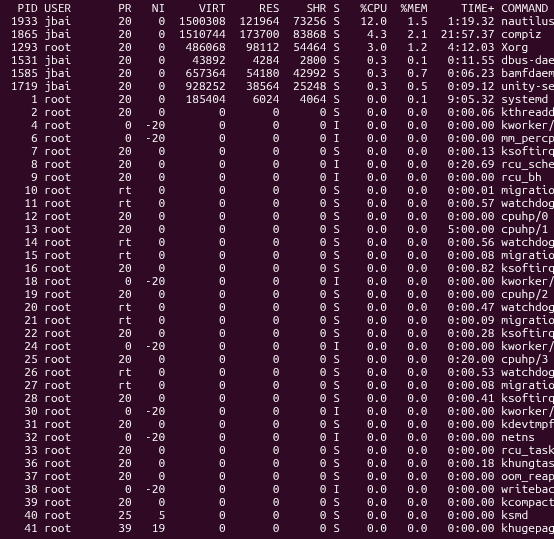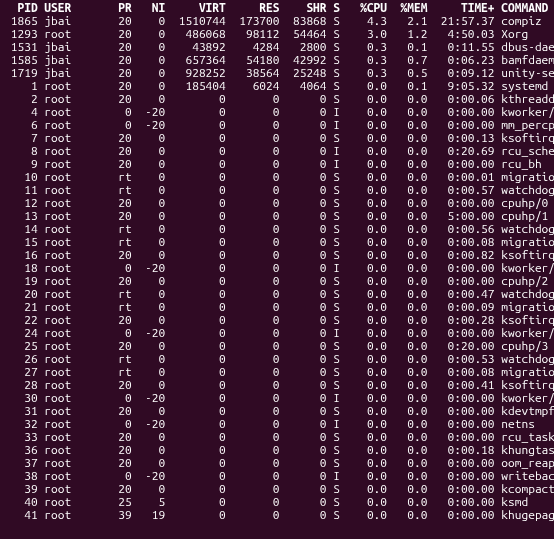--- a/index.html
+++ b/index.html
@@ -8,29 +8,30 @@
       color: #ffffff;
       font-family: 'Ubuntu Mono', 'DejaVu Sans Mono', 'Consolas', monospace;
       font-size: 12px;
       line-height: 13px;
       width: 554px;
       height: 539px;
       overflow: hidden;
       padding: 1px 4px;
     }
     .row { white-space: pre; }
-    .header { font-weight: bold; }
+    .header { font-weight: normal; }
   </style>
 </head>
 <body>
 
 <div id="top-output">
     <div class="row header">  PID USER       PR   NI     VIRT     RES    SHR S   %CPU  %MEM     TIME+ COMMAND</div>
+    <div class="row"> 1933 jbai       20    0  1500308  121964  73256 S   12.0   1.5   1:19.32 nautilus</div>
     <div class="row"> 1865 jbai       20    0  1510744  173700  83868 S    4.3   2.1  21:57.37 compiz</div>
-    <div class="row"> 1293 root       20    0   486068   98112  54464 S    3.0   1.2   4:50.03 Xorg</div>
+    <div class="row"> 1293 root       20    0   486068   98112  54464 S    3.0   1.2   4:12.03 Xorg</div>
     <div class="row"> 1531 jbai       20    0    43892    4284   2800 S    0.3   0.1   0:11.55 dbus-daemon</div>
     <div class="row"> 1585 jbai       20    0   657364   54180  42992 S    0.3   0.7   0:06.23 bamfdaemon</div>
     <div class="row"> 1719 jbai       20    0   928252   38564  25248 S    0.3   0.5   0:09.12 unity-settings-</div>
     <div class="row">    1 root       20    0   185404    6024   4064 S    0.0   0.1   9:05.32 systemd</div>
     <div class="row">    2 root       20    0        0       0      0 S    0.0   0.0   0:00.06 kthreadd</div>
     <div class="row">    4 root        0  -20        0       0      0 I    0.0   0.0   0:00.00 kworker/0:0H</div>
     <div class="row">    6 root        0  -20        0       0      0 I    0.0   0.0   0:00.00 mm_percpu_wq</div>
     <div class="row">    7 root       20    0        0       0      0 S    0.0   0.0   0:00.13 ksoftirqd/0</div>
     <div class="row">    8 root       20    0        0       0      0 I    0.0   0.0   0:20.69 rcu_sched</div>
     <div class="row">    9 root       20    0        0       0      0 I    0.0   0.0   0:00.00 rcu_bh</div>

